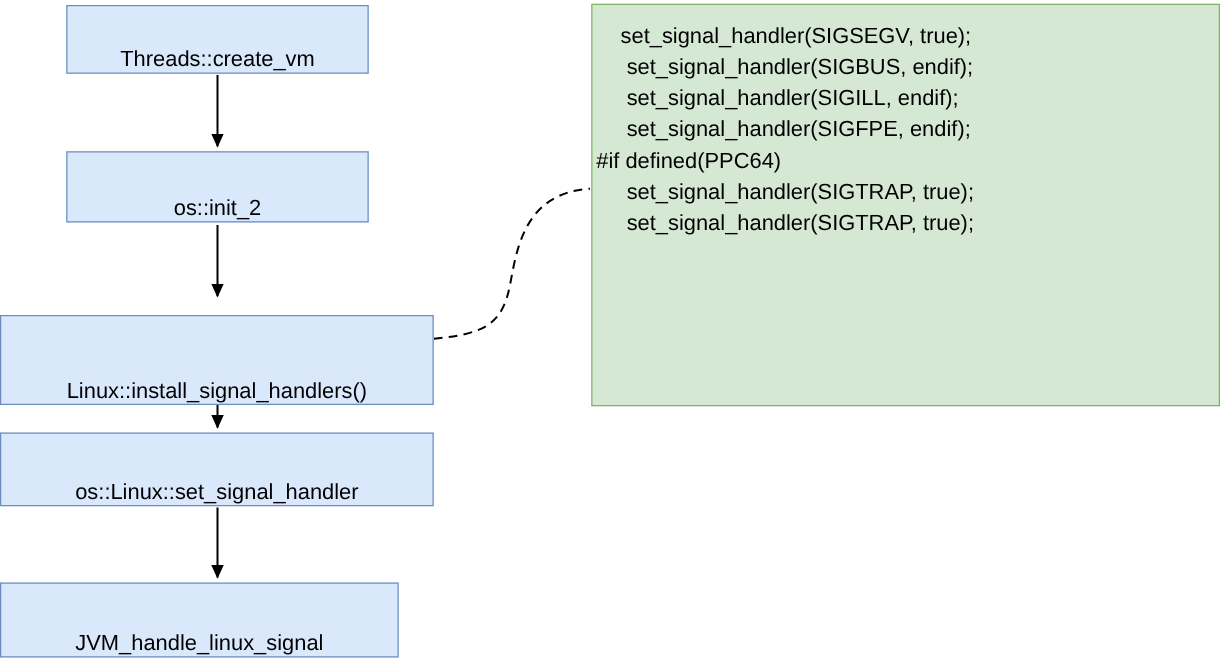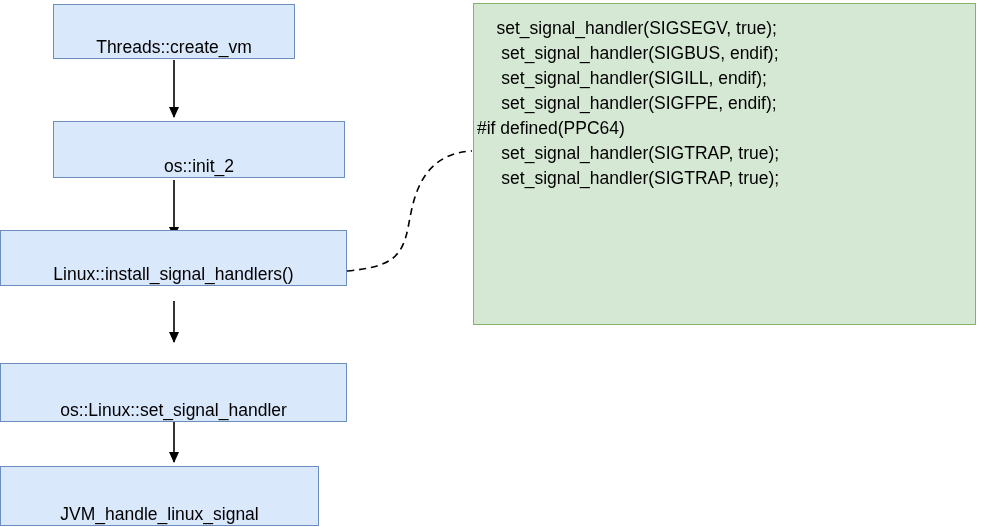--- a/index.html
+++ b/index.html
@@ -32,23 +32,23 @@
     border: 1.5px solid var(--node-border, #6c8ebf);
     display: flex;
     align-items: flex-end;
     justify-content: center;
     text-align: center;
     font-size: 17.5px;
     line-height: 1.2;
     white-space: nowrap;
   }
   .n1 { left: 53px;  top: 4px;   width: 242px; height: 55px; }
-  .n2 { left: 53px;  top: 121px; width: 292px; height: 57px; }
-  .n3 { left: 0px;   top: 230px; width: 347px; height: 56px; }
-  .n4 { left: 0px;   top: 346px; width: 347px; height: 59px; margin-top: 17px; }
+  .n2 { left: 53px;  top: 121px; width: 242px; height: 57px; }
+  .n3 { left: 0px;   top: 252px; width: 347px; height: 72px; }
+  .n4 { left: 0px;   top: 346px; width: 347px; height: 59px; }
   .n5 { left: 0px;   top: 466px; width: 319px; height: 60px; }
   .codebox {
     position: absolute;
     left: 473px; top: 3px;
     width: 503px; height: 322px;
     box-sizing: border-box;
     background: var(--code-fill, #d5e8d4);
     border: 1.5px solid var(--code-border, #82b366);
     padding: 12px 0 0 3px;
     font-size: 17.5px;

